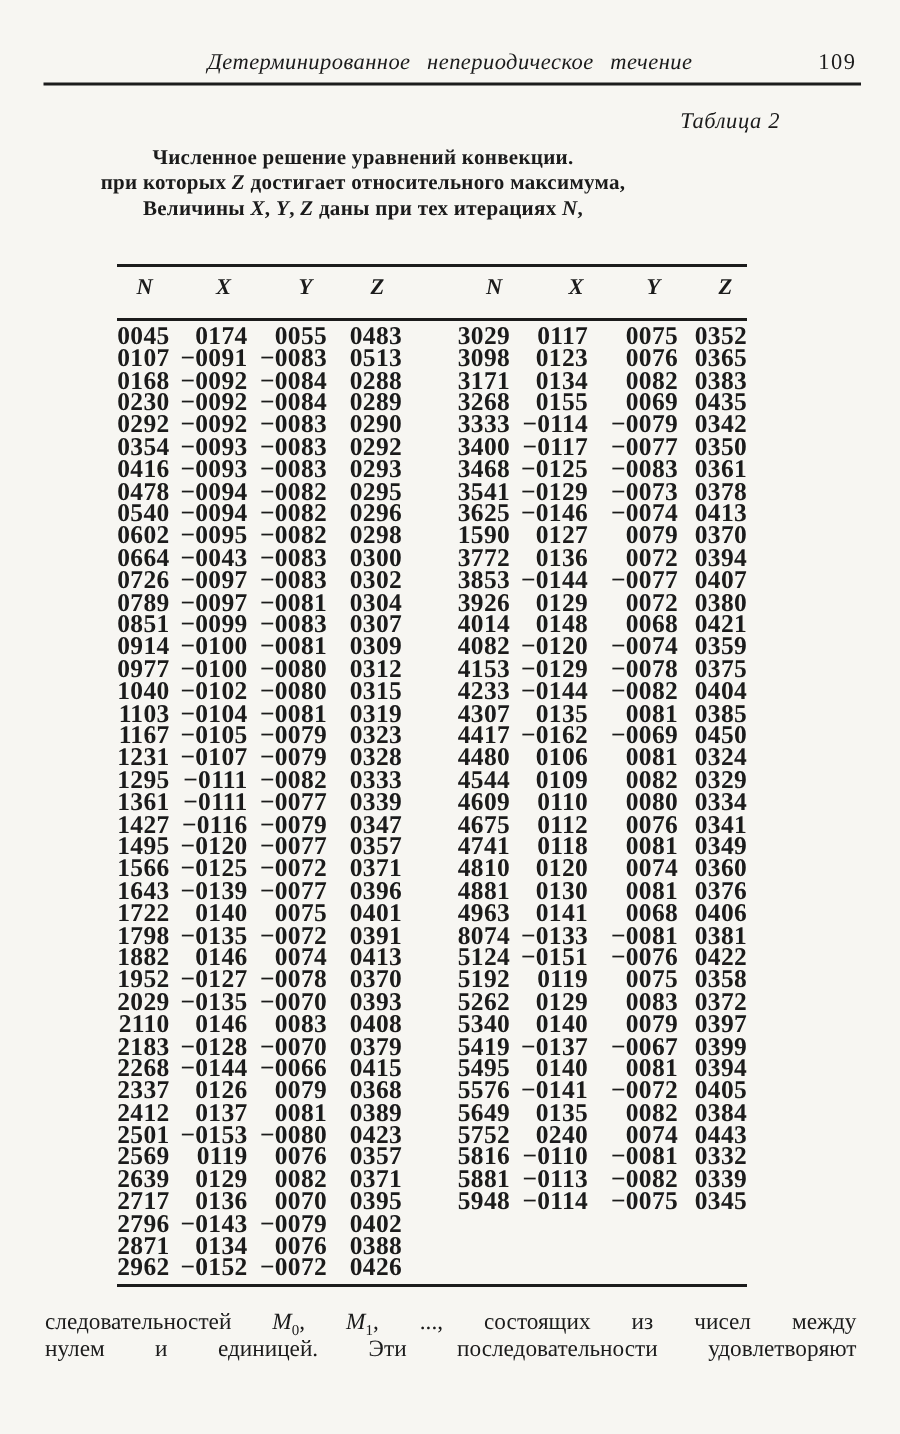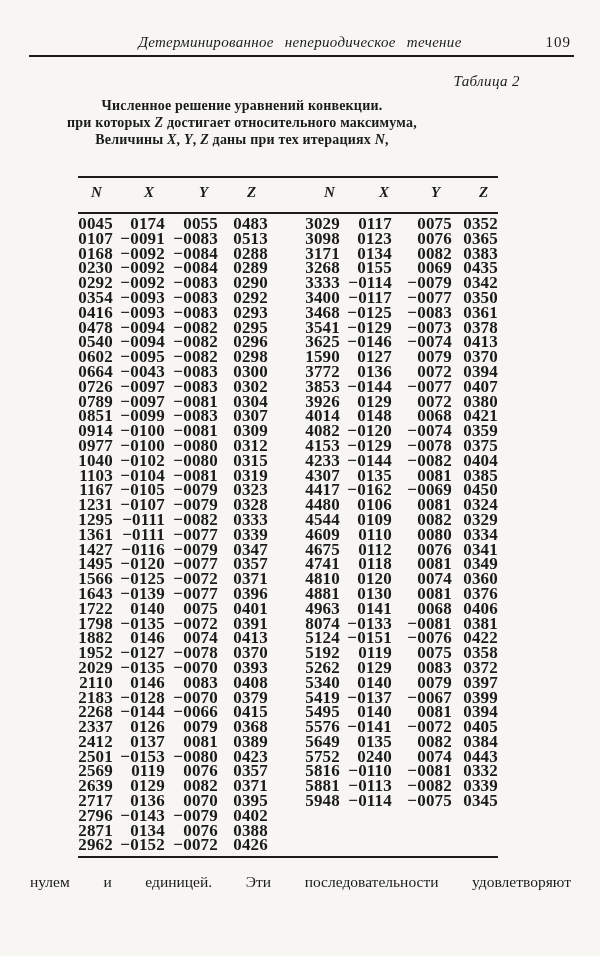--- a/index.html
+++ b/index.html
@@ -526,16 +526,17 @@
           <span class="c c3">0426</span>
           <span class="c c4"></span>
           <span class="c c5"></span>
           <span class="c c6"></span>
           <span class="c c7"></span>
         </div>
       </div>
   </div>
 
   <div class="paragraph">
+    <div class="para-line"><span>следовательностей </span><span class="it">M</span><sub class="sb">0</sub><span>, </span><span class="it">M</span><sub class="sb">1</sub><span>, ..., состоящих из чисел между</span></div>
     <div class="para-line"><span>нулем и единицей. Эти последовательности удовлетворяют</span></div>
   </div>
 
 </div>
 
 </body></html>

